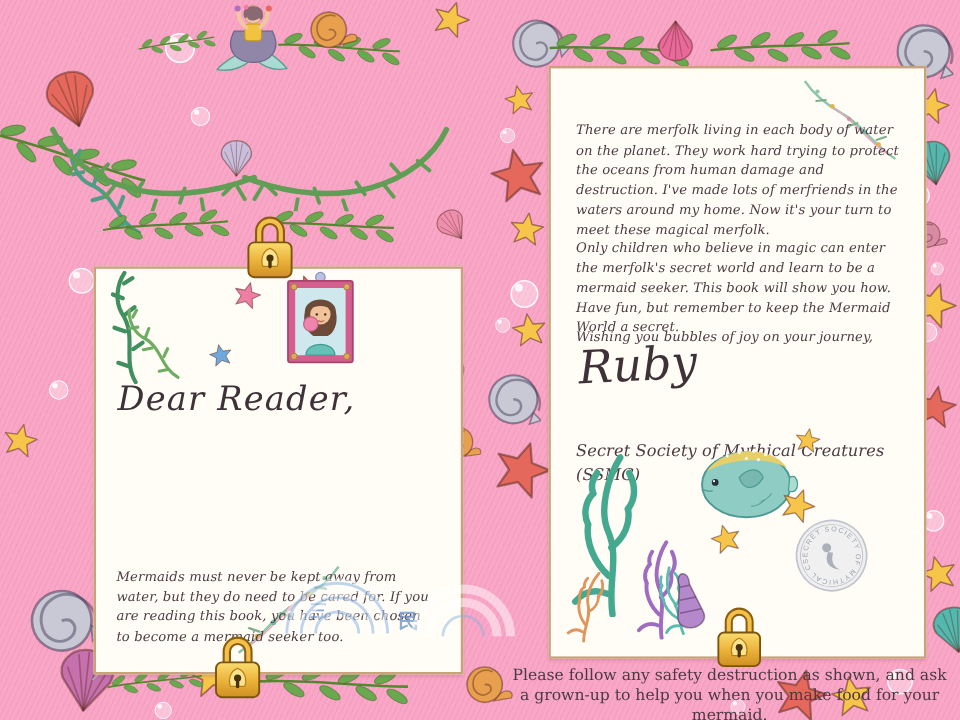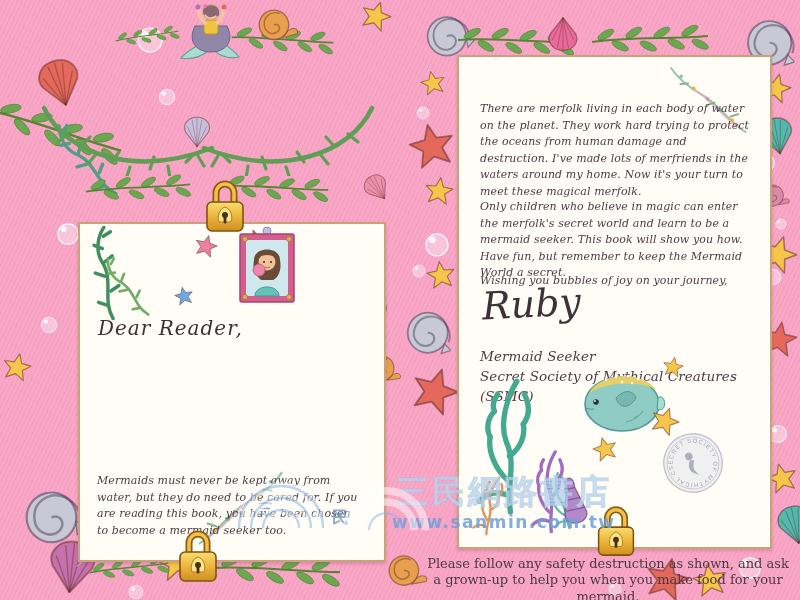--- a/index.html
+++ b/index.html
@@ -535,35 +535,34 @@
       <svg viewBox="0 0 44 58">
         <use href="#sym-lock"></use>
       </svg>
     </span>
   <span class="d lock" style="left:176px;top:526px;width:44px;height:58px">
       <svg viewBox="0 0 44 58">
         <use href="#sym-lock"></use>
       </svg>
     </span>
 
-  <div class="script" style="left:98px;top:316px;font-size:20px;letter-spacing:1px">Dear Reader,</div>
+  <div class="script" style="left:98px;top:316px;font-size:28px;letter-spacing:1px">Dear Reader,</div>
   <p class="body-text" style="left:97px;top:462px;width:264px">Mermaids must never be kept away from water, but they do need to be cared for. If you are reading this book, you have been chosen to become a mermaid seeker too.</p>
 
   <div class="letter" style="left:457px;top:55px;width:311px;height:490px"></div>
   <span class="d in" style="left:658px;top:64px;width:100px;height:72px;transform:scale(-1,1)">
       <svg viewBox="0 0 95 82">
         <use href="#sym-sprig"></use>
       </svg>
     </span>
 
   <p class="body-text" style="left:480px;top:90px;width:272px">There are merfolk living in each body of water on the planet. They work hard trying to protect the oceans from human damage and destruction. I've made lots of merfriends in the waters around my home. Now it's your turn to meet these magical merfolk.</p>
   <p class="body-text" style="left:480px;top:188px;width:272px">Only children who believe in magic can enter the merfolk's secret world and learn to be a mermaid seeker. This book will show you how. Have fun, but remember to keep the Mermaid World a secret.</p>
   <p class="body-text" style="left:480px;top:262px;width:280px">Wishing you bubbles of joy on your journey,</p>
   <div class="script" style="left:482px;top:282px;font-size:38px;transform:rotate(-3deg)">Ruby</div>
-  <p class="body-text" style="left:480px;top:332px;width:280px;font-size:13.5px">Mermaid Seeker</p>
   <p class="body-text" style="left:480px;top:352px;width:280px;font-size:13.5px">Secret Society of Mythical Creatures (SSMC)</p>
 
   <span class="d in" style="left:474px;top:372px;width:75px;height:145px;color:#45a98f">
       <svg viewBox="0 0 70 130">
         <use href="#sym-coral"></use>
       </svg>
     </span>
   <span class="d in" style="left:528px;top:448px;width:48px;height:85px;color:#a06cc0">
       <svg viewBox="0 0 70 130">
         <use href="#sym-coral"></use>
@@ -661,17 +660,15 @@
       <svg viewBox="0 0 100 66">
         <g fill="none">
           <path d="M8 62 A42 42 0 0 1 92 62" stroke="#ffffff" stroke-width="8" opacity=".8"></path>
           <path d="M20 62 A30 30 0 0 1 80 62" stroke="#ffffff" stroke-width="8" opacity=".8"></path>
           <path d="M32 62 A18 18 0 0 1 68 62" stroke="#86b0e0" stroke-width="2.4" opacity=".8"></path>
         </g>
       </svg>
     </span>
     <span class="wm-char" style="left:30px;top:38px;font-size:15px">三</span>
     <span class="wm-char" style="left:104px;top:44px;font-size:17px">民</span>
-    <span class="wm-store">三民網路書店</span>
-    <span class="wm-url">www.sanmin.com.tw</span>
   </div>
 
 </div>
 
 </body></html>

